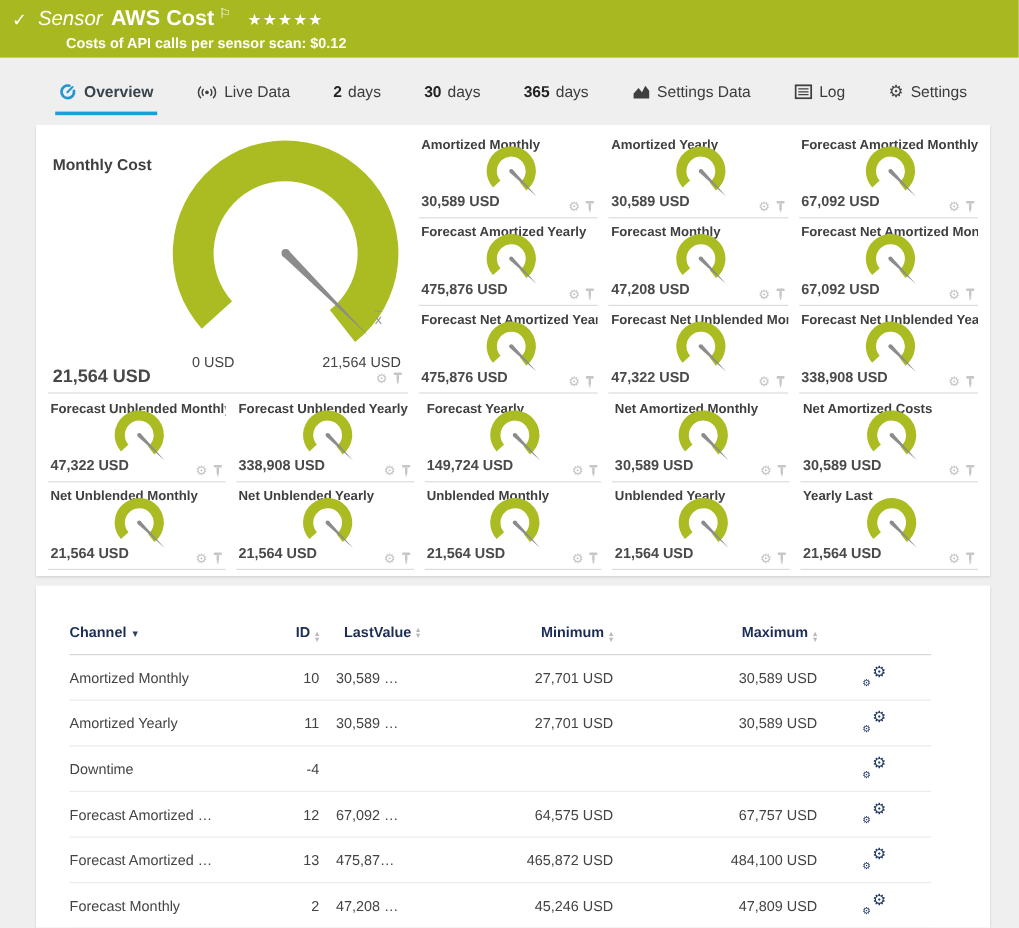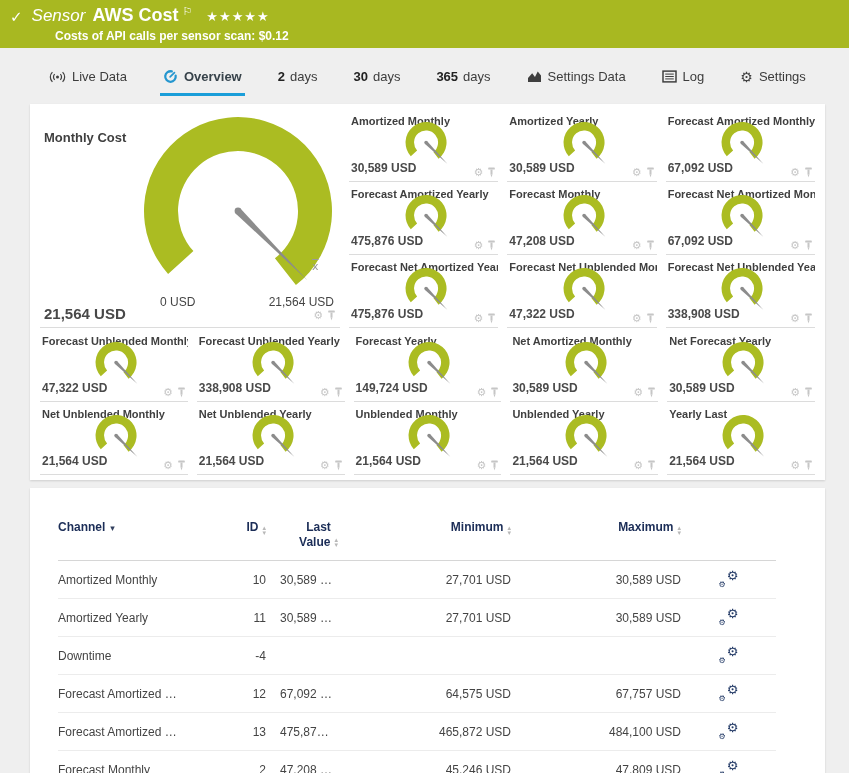--- a/index.html
+++ b/index.html
@@ -55,21 +55,21 @@
   th { color:#1b2d57; font-weight:bold; text-align:left; vertical-align:top; padding:4px 0 10px 0; border-bottom:1px solid #d6d6d6; }
   .th-channel { width:180px; }
   .th-id { width:28px; text-align:right; }
   .th-last { width:105px; text-align:center; }
   .th-min { width:140px; text-align:right; }
   .th-max { width:170px; text-align:right; }
   .th-gear { width:95px; }
   .sort { display:inline-flex; flex-direction:column; font-size:7px; line-height:4.5px; color:#b8b8b8; margin-left:4px; vertical-align:1px; font-style:normal; }
   .sort i { font-style:normal; }
   .sort-desc { font-size:9px; color:#33405f; margin-left:5px; }
-  .th-stack { display:inline-flex; flex-direction:column; align-items:center; line-height:15px; }
+  .th-stack { display:inline-flex; flex-direction:row; align-items:center; line-height:15px; }
   .th-stack .line2 { display:inline-flex; align-items:center;text-align:right; }
   td { padding:10px 0 9px 0; border-bottom:1px solid #ececec; }
   .td-id { text-align:right; }
   .td-last { padding-left:14px; }
   .td-min, .td-max { text-align:right; }
   .td-gear { text-align:center; }
   .row-gears { position:relative; display:inline-block; width:20px; height:15px; cursor:pointer; }
   .row-gears .g-big { position:absolute; right:0; top:-3px; font-size:13px; color:#233a66; }
   .row-gears .g-small { position:absolute; left:0; bottom:-3px; font-size:8px; color:#233a66; }
 </style>
@@ -81,39 +81,39 @@
     <span class="check">✓</span>
     <span class="kicker">Sensor</span>
     <span class="sensor-title">AWS Cost</span>
     <span class="flag">⚐</span>
     <span class="stars">★★★★★</span>
   </div>
   <div class="subtitle">Costs of API calls per sensor scan: $0.12</div>
 </header>
 
 <nav class="tabs" id="tabs">
-    <div class="tab">
-    <span class="tab-icon">
-        <svg width="17" height="14" viewBox="0 0 18 14">
-          <circle cx="9" cy="7" r="1.6" fill="#3f3f3f"></circle>
-          <path d="M6 4 A4.2 4.2 0 0 0 6 10 M12 4 A4.2 4.2 0 0 1 12 10 M3.6 1.8 A7.3 7.3 0 0 0 3.6 12.2 M14.4 1.8 A7.3 7.3 0 0 1 14.4 12.2" fill="none" stroke="#3f3f3f" stroke-width="1.3"></path>
-        </svg>
-      </span>
-
-    <span class="tab-label">Live Data</span>
-  </div>
     <div class="tab active">
     <span class="tab-icon">
         <svg width="15" height="15" viewBox="0 0 16 16">
           <path d="M9.4 2.6 A5.6 5.6 0 1 0 13.5 7.1" fill="none" stroke="#2496cf" stroke-width="2.4" stroke-linecap="round"></path>
           <line x1="7.6" y1="8.4" x2="12.2" y2="3.8" stroke="#2496cf" stroke-width="1.8" stroke-linecap="round"></line>
         </svg>
       </span>
 
     <span class="tab-label">Overview</span>
+  </div>
+    <div class="tab">
+    <span class="tab-icon">
+        <svg width="17" height="14" viewBox="0 0 18 14">
+          <circle cx="9" cy="7" r="1.6" fill="#3f3f3f"></circle>
+          <path d="M6 4 A4.2 4.2 0 0 0 6 10 M12 4 A4.2 4.2 0 0 1 12 10 M3.6 1.8 A7.3 7.3 0 0 0 3.6 12.2 M14.4 1.8 A7.3 7.3 0 0 1 14.4 12.2" fill="none" stroke="#3f3f3f" stroke-width="1.3"></path>
+        </svg>
+      </span>
+
+    <span class="tab-label">Live Data</span>
   </div>
     <div class="tab">
 
     <b class="tab-num">2</b>
     <span class="tab-label">days</span>
   </div>
     <div class="tab">
 
     <b class="tab-num">30</b>
     <span class="tab-label">days</span>
@@ -394,21 +394,21 @@
     <div class="panel-icons">
       <span class="uni-ic">⚙</span>
       <svg class="pin" width="9" height="11" viewBox="0 0 9 11">
             <rect x="1.2" y="0.4" width="6.6" height="2.2" rx="0.6"></rect>
             <rect x="3.5" y="2.6" width="2" height="4.6"></rect>
             <polygon points="3.5,7.2 5.5,7.2 4.5,10.6"></polygon>
           </svg>
     </div>
   </div>
       <div class="panel">
-    <div class="p-title">Net Forecast Yearly</div>
+    <div class="p-title">Net Amortized Costs</div>
     <div class="p-gauge"><svg width="56" height="50" viewBox="0 0 56 50">
             <path d="M12.8 36.2 A20.5 20.5 0 1 1 40.6 38.7 L35.4 32.0 A12 12 0 1 0 19.1 30.5 Z" fill="#abbc22"></path>
             <circle cx="28" cy="22.5" r="1.7" fill="#8c8c8c"></circle>
             <polygon points="29.2,21.3 26.8,23.7 49.2,43.7" fill="#8c8c8c"></polygon>
           </svg></div>
     <div class="p-value">30,589 USD</div>
     <div class="panel-icons">
       <span class="uni-ic">⚙</span>
       <svg class="pin" width="9" height="11" viewBox="0 0 9 11">
             <rect x="1.2" y="0.4" width="6.6" height="2.2" rx="0.6"></rect>

